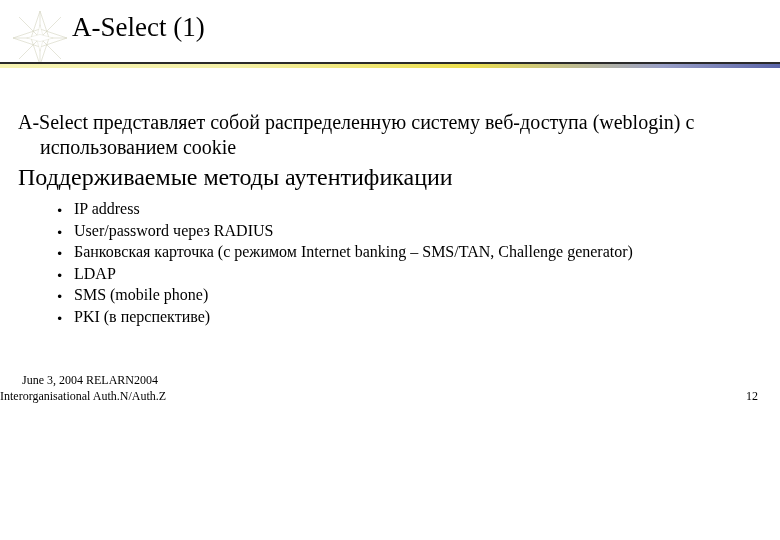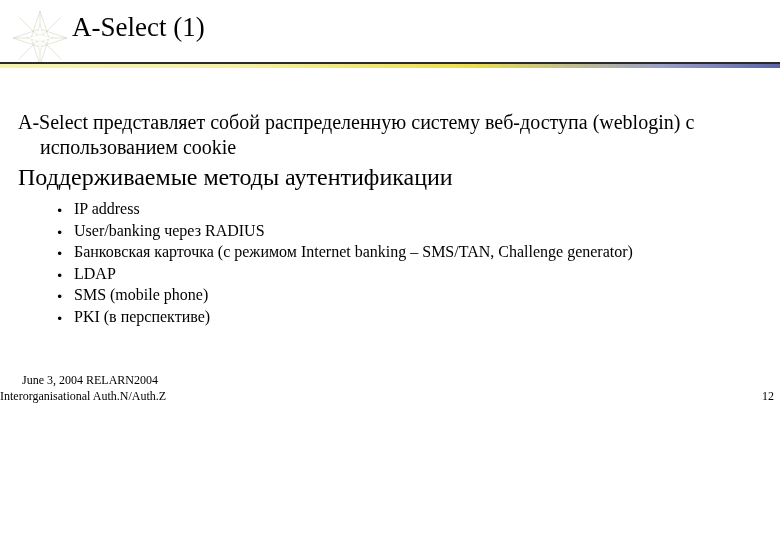--- a/index.html
+++ b/index.html
@@ -106,21 +106,21 @@
     bottom: 16px;
   }
   .footer .fc {
     position: absolute;
     left: 0; right: 0;
     text-align: left;
     bottom: 0;
   }
   .footer .fr {
     position: absolute;
-    right: 6px;
+    right: 22px;
     bottom: 0;
   }
 </style>
 </head>
 <body>
 
 <div class="slide">
 
   <svg class="burst" viewBox="0 0 100 100">
     <g stroke="#cfcfb8" stroke-width="1" fill="none" opacity="0.9">
@@ -148,21 +148,21 @@
   <div class="title-rule">
     <div class="bar-top"></div>
     <div class="bar-grad"></div>
   </div>
 
   <div class="body">
     <p class="para">A-Select представляет собой распределенную систему веб-доступа (weblogin) с использованием cookie</p>
     <p class="para2">Поддерживаемые методы аутентификации</p>
     <ul class="bullets">
       <li>IP address</li>
-      <li>User/banking через RADIUS</li>
+      <li>User/password через RADIUS</li>
       <li>Банковская карточка (с режимом Internet banking – SMS/TAN, Challenge generator)</li>
       <li>LDAP</li>
       <li>SMS (mobile phone)</li>
       <li>PKI (в перспективе)</li>
     </ul>
   </div>
 
   <div class="footer">
     <span class="fl">June 3, 2004 RELARN2004</span>
     <span class="fc">Interorganisational Auth.N/Auth.Z</span>

